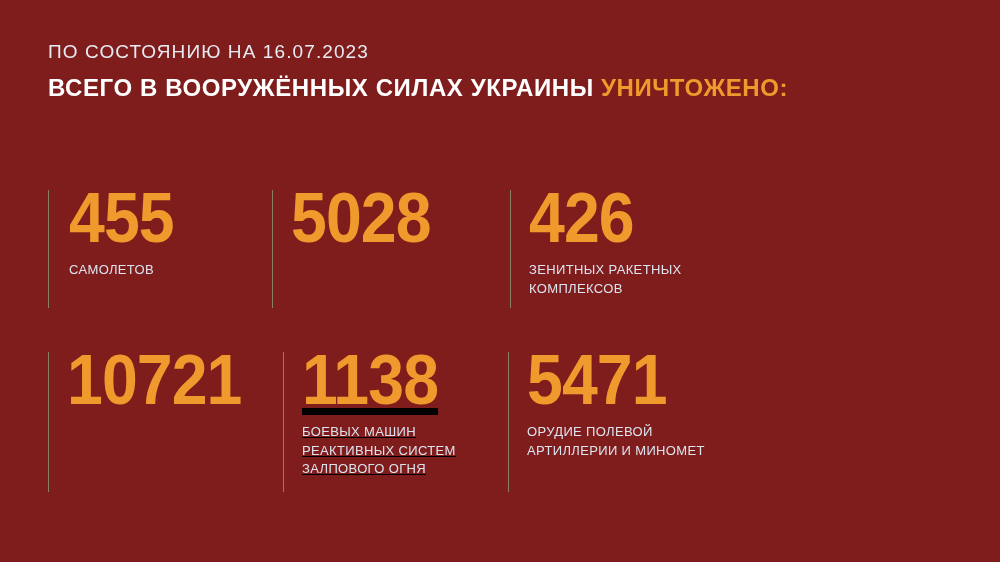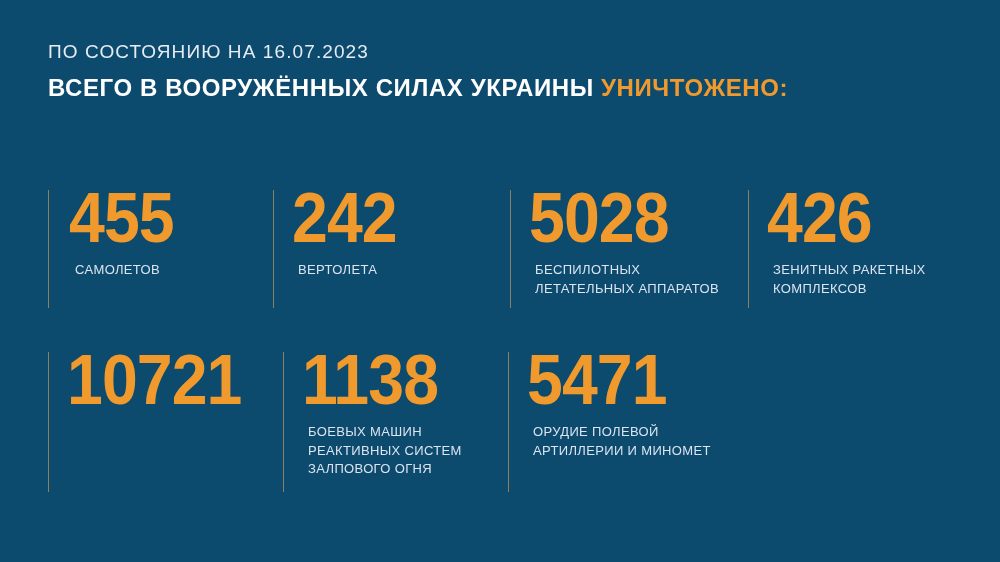--- a/index.html
+++ b/index.html
@@ -13,21 +13,21 @@
     background: #2d4057;
     font-family: "Liberation Sans", "DejaVu Sans", sans-serif;
     overflow: hidden;
     position: relative;
     -webkit-font-smoothing: antialiased;
   }
 
   #infographic {
     position: absolute;
     inset: 0;
-    background: #0c4a6e;
+    background: #7f1d1d;
   }
 
   
   .header {
     position: absolute;
     left: 48px;
     top: 42px;
     right: 30px;
   }
   .date-line {
@@ -77,21 +77,21 @@
   
   .row-1 .stat   { height: 118px; }
   .row-1 .cell-0 { margin-left: 48px;  width: 205px; padding-left: 20px; }
   .row-1 .cell-1 { margin-left: 20px;  width: 218px; }
   .row-1 .cell-2 { margin-left: 19px;  width: 220px; }
   .row-1 .cell-3 { margin-left: 18px;  width: 230px; }
 
   
   .row-2 .stat   { height: 140px; }
   .row-2 .cell-0 { margin-left: 48px;  width: 215px; }
-  .row-2 .cell-1 { margin-left: 20px;  width: 205px; }
+  .row-2 .cell-1 { margin-left: 20px;  width: 205px; text-decoration: underline; }
   .row-2 .cell-2 { margin-left: 20px;  width: 220px; }
   .row-2 .cell-3 { margin-left: 20px;  width: 230px; }
 
   .stat-value {
     color: #f0992c;
     font-weight: bold;
     font-size: 70px;
     line-height: 0.82;
     letter-spacing: -1px;
     transform: scaleX(0.92);
@@ -100,21 +100,20 @@
   }
   .stat-label {
     margin-top: 14px;
     color: #dce4ef;
     font-size: 13px;
     font-weight: 400;
     letter-spacing: 0.35px;
     line-height: 1.42;
     text-transform: uppercase;
     white-space: pre-line;
-    margin-left: 6px;
   }
 </style>
 </head>
 <body>
 
 <div id="infographic">
 
   <div class="header">
     <div class="date-line">ПО СОСТОЯНИЮ НА 16.07.2023</div>
     <div class="headline">
@@ -122,28 +121,22 @@
     </div>
   </div>
 
   <div class="rows">
 
     <div class="row row-1">
       <div class="stat cell-0">
         <div class="stat-value">455</div>
         <div class="stat-label">САМОЛЕТОВ</div>
       </div>
-      <div class="stat cell-1">
-        <div class="stat-value">242</div>
-        <div class="stat-label">ВЕРТОЛЕТА</div>
-      </div>
       <div class="stat cell-2">
         <div class="stat-value">5028</div>
-        <div class="stat-label">БЕСПИЛОТНЫХ
-ЛЕТАТЕЛЬНЫХ АППАРАТОВ</div>
       </div>
       <div class="stat cell-3">
         <div class="stat-value">426</div>
         <div class="stat-label">ЗЕНИТНЫХ РАКЕТНЫХ
 КОМПЛЕКСОВ</div>
       </div>
     </div>
 
     <div class="row row-2">
       <div class="stat cell-0">

